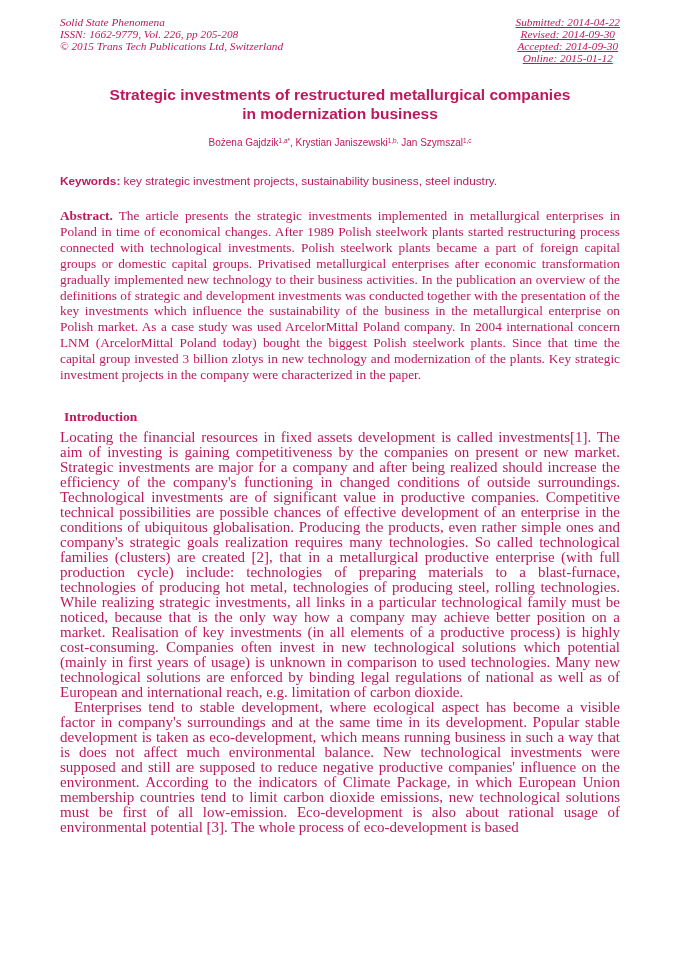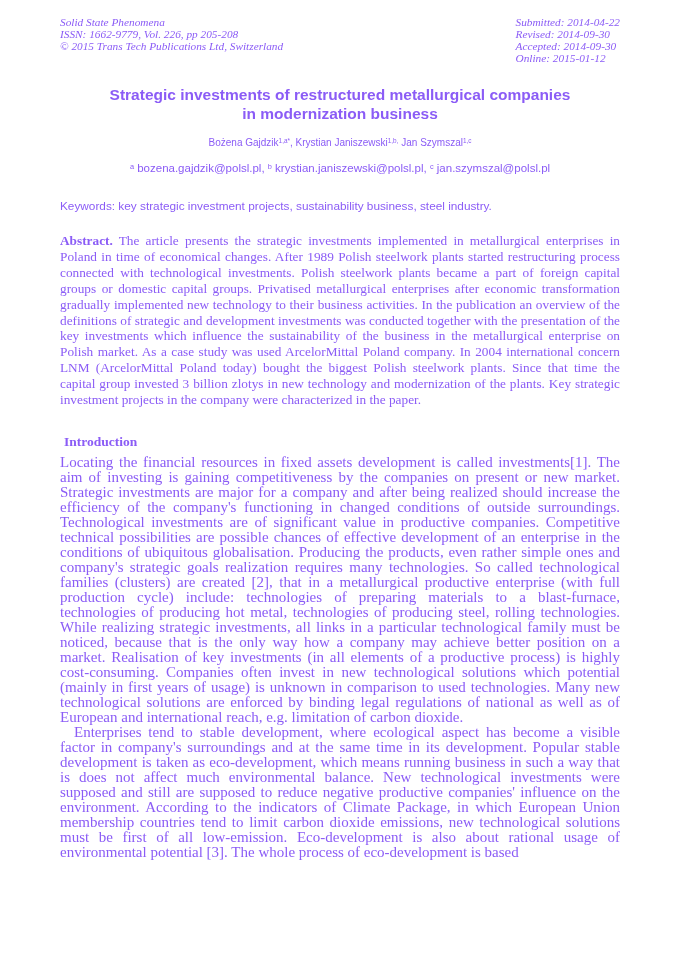--- a/index.html
+++ b/index.html
@@ -2,35 +2,35 @@
 <html><head>
 <meta charset="utf-8">
 <style>
   html, body { margin: 0; padding: 0; background: #ffffff; }
   .page {
     position: relative;
     width: 678px;
     height: 959px;
     box-sizing: border-box;
     background: #ffffff;
-    color: #8b5cf6;
+    color: #be185d;
     padding: 16px 58px 0 60px;
     font-family: "Liberation Serif", serif;
     overflow: hidden;
   }
   
   .jheader {
     display: flex;
     justify-content: space-between;
     font-style: italic;
     font-size: 11.3px;
     line-height: 12px;
   }
   .jheader .left  { text-align: left; }
-  .jheader .right { text-align: left; }
+  .jheader .right { text-align: center; text-decoration: underline; }
 
   
   h1.title {
     font-family: "Liberation Sans", sans-serif;
     font-size: 15.5px;
     font-weight: bold;
     text-align: center;
     line-height: 18.5px;
     margin: 22px 0 0 0;
   }
@@ -59,21 +59,21 @@
   .affiliation { margin-top: 9px; }
   .emails { margin-top: 9px; }
 
   
   .keywords {
     font-family: "Liberation Sans", sans-serif;
     font-size: 11.8px;
     margin-top: 22px;
     line-height: 14px;
   }
-  .keywords .kw-label { font-weight: normal; }
+  .keywords .kw-label { font-weight: bold; }
 
   
   .abstract {
     margin: 20px 0 8px 0;
     font-size: 13.3px;
     line-height: 15.9px;
     text-align: justify;
   }
   .abstract .ab-label { font-weight: bold; }
 
@@ -115,23 +115,20 @@
   <h1 class="title">
     <span>Strategic investments of restructured metallurgical companies</span><br>
     <span>in modernization business</span>
   </h1>
 
   <div class="authors">
     <span>Bożena Gajdzik</span><span class="sup">1,a*</span><span>, Krystian Janiszewski</span><span class="sup">1,b,</span><span> Jan Szymszal</span><span class="sup">1,c</span>
   </div>
 
 
-  <div class="emails">
-    <span class="sup">a</span><span> bozena.gajdzik@polsl.pl, </span><span class="sup">b</span><span> krystian.janiszewski@polsl.pl, </span><span class="sup">c</span><span> jan.szymszal@polsl.pl</span>
-  </div>
 
   <div class="keywords">
     <span class="kw-label">Keywords:</span><span> key strategic investment projects, sustainability business, steel industry.</span>
   </div>
 
   <p class="abstract">
     <span class="ab-label">Abstract.</span><span> The article presents the strategic investments implemented in metallurgical enterprises in Poland in time of economical changes. After 1989 Polish steelwork plants started restructuring process connected with technological investments. Polish steelwork plants became a part of foreign capital groups or domestic capital groups. Privatised metallurgical enterprises after economic transformation gradually implemented new technology to their business activities. In the publication an overview of the definitions of strategic and development investments was conducted together with the presentation of the key investments which influence the sustainability of the business in the metallurgical enterprise on Polish market. As a case study was used ArcelorMittal Poland company. In 2004 international concern LNM (ArcelorMittal Poland today) bought the biggest Polish steelwork plants. Since that time the capital group invested 3 billion zlotys in new technology and modernization of the plants. Key strategic investment projects in the company were characterized in the paper.</span>
   </p>
 
   <div class="section-heading">Introduction</div>

